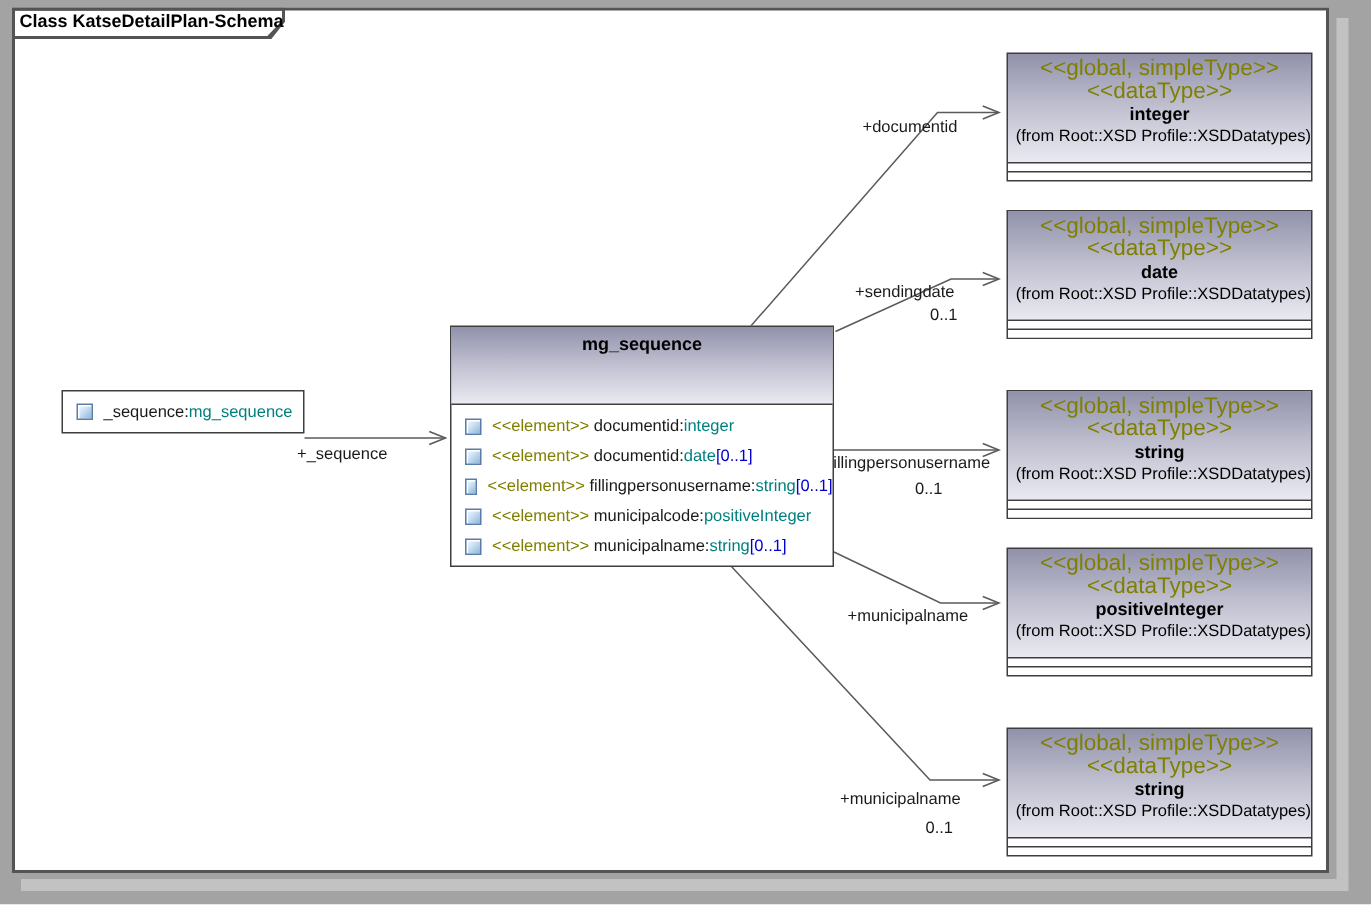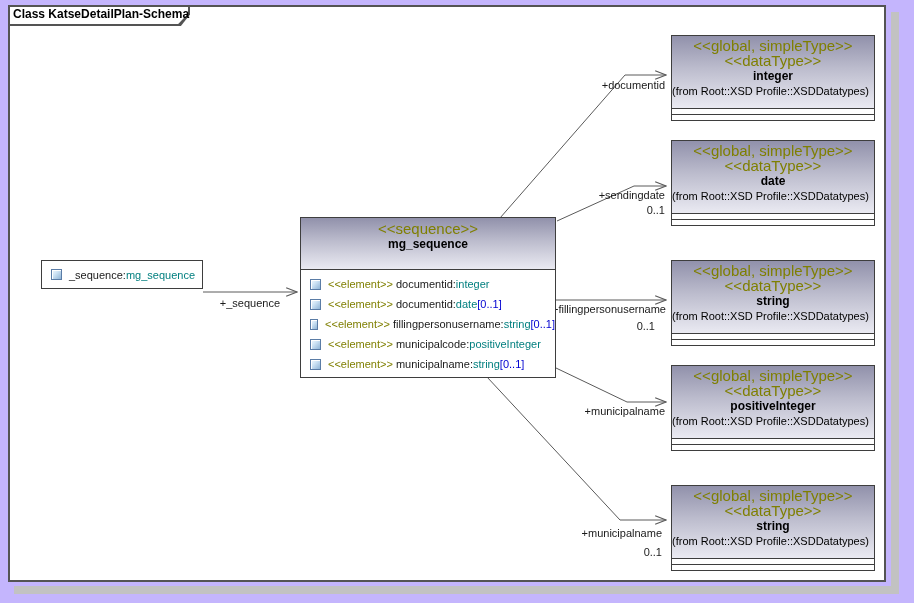--- a/index.html
+++ b/index.html
@@ -1,18 +1,18 @@
 <!DOCTYPE html>
 <html><head>
 <meta charset="utf-8">
 <style>
   * { margin:0; padding:0; box-sizing:border-box; }
   html,body { background:#ffffff; }
   body { font-family:"Liberation Sans", sans-serif; }
-  .canvas { position:relative; width:914px; height:603px; background:#c4b5fd; overflow:hidden;padding-left:16px; }
+  .canvas { position:relative; width:914px; height:603px; background:#a3a3a3; overflow:hidden;padding-left:16px; }
 
   
   .frame { position:absolute; left:8px; top:5px; width:878px; height:577px;
            border:2px solid #545454; background:#ffffff; }
   .shadow-right  { position:absolute; left:891px; top:12px; width:8px;  height:575px; background:#c2c2c2; }
   .shadow-bottom { position:absolute; left:14px;  top:586px; width:885px; height:8px;  background:#c2c2c2; }
 
   
   .tab-outer { position:absolute; left:8px; top:5px; width:182px; height:21px; background:#545454;
                clip-path:polygon(0 0,100% 0,100% 45%,95% 100%,0 100%); }
@@ -20,36 +20,36 @@
                clip-path:polygon(0 0,100% 0,100% 40%,94.5% 100%,0 100%); }
   .tab-text  { position:absolute; left:13px; top:7px; font-size:12px; font-weight:bold; color:#000; white-space:nowrap; }
 
   
   .ubox { position:absolute; border:1px solid #3e3e3e; background:#ffffff; }
   .uhead { background:linear-gradient(to bottom,#9191ab 0%,#bcbccd 45%,#eaeaf2 100%);
            border-bottom:1px solid #3e3e3e; text-align:center; }
   .stereo { color:#7f7f00; font-size:15px; line-height:15px; white-space:nowrap; }
   .cname  { color:#000; font-size:12px; font-weight:bold; line-height:16px; white-space:nowrap; }
   .origin { color:#000; font-size:11px; line-height:14px; text-align:left; padding-left:4px; white-space:nowrap; }
-  .origin-c { color:#000; font-size:11px; line-height:15px; text-align:left; white-space:nowrap; }
+  .origin-c { color:#000; font-size:11px; line-height:15px; text-align:right; white-space:nowrap; }
 
   
   .dt-main { height:72px; background:linear-gradient(to bottom,#9191ab 0%,#bcbccd 45%,#eaeaf2 100%);
              text-align:center; padding-top:2px; }
   .dt-strip { height:6px; border-top:1px solid #3e3e3e; background:#ffffff; }
 
   
   .row { display:flex; align-items:center; font-size:11px; white-space:nowrap; }
   .attr-icon { display:inline-block; width:11px; height:11px; margin:0 7px 0 9px;
                border:1px solid #5a7ca6; background:linear-gradient(135deg,#f4fafe 0%,#cfe4f5 40%,#8fb4d6 100%);
                box-shadow:inset 1px 1px 0 #ffffff; }
   .t-black { color:#1a1a1a; } .t-teal { color:#007f7f; } .t-blue { color:#0000d0; } .t-olive { color:#7f7f00; }
 
   
-  .clabel { position:absolute; font-size:11px; color:#1a1a1a; text-align:right; white-space:nowrap; }
+  .clabel { position:absolute; font-size:11px; color:#1a1a1a; white-space:nowrap; }
 
   svg.wires { position:absolute; left:0; top:0; pointer-events:none; }
   svg.wires polyline { pointer-events:stroke; }
 </style>
 </head>
 <body>
 
 <div class="canvas">
 
   <div class="frame"></div>
@@ -88,21 +88,20 @@
   <div class="ubox" style="left:41px; top:260px; width:162px;">
     <div class="row" style="height:27px;">
       <span class="attr-icon"></span>
       <span class="t-black">_sequence:</span>
         <span class="t-teal">mg_sequence</span>
     </div>
   </div>
 
   <div class="ubox" style="left:300px; top:217px; width:256px;">
     <div class="uhead" style="height:52px; padding-top:3px;">
-      <div class="stereo">&lt;&lt;sequence&gt;&gt;</div>
       <div class="cname">mg_sequence</div>
     </div>
     <div style="padding:4px 0 3px 0;">
       <div class="row" style="height:20px;">
         <span class="attr-icon"></span>
         <span class="t-olive">&lt;&lt;element&gt;&gt;</span>
           <span class="t-black">&nbsp;</span>
           <span class="t-black">documentid:</span>
           <span class="t-teal">integer</span>
           <span class="t-blue"></span>

